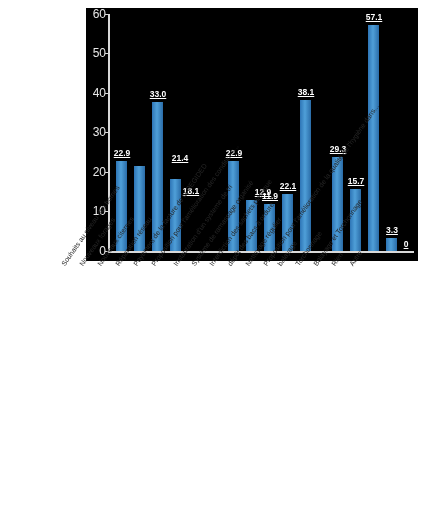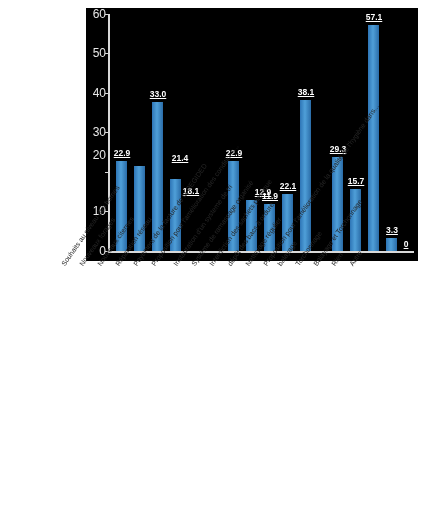--- a/index.html
+++ b/index.html
@@ -116,21 +116,21 @@
 <div id="chart-root">
   <div class="plot-bg"></div>
   <div class="y-axis-line"></div>
   <div class="x-axis-line"></div>
 
   <div class="ytick-wrap">
     <div class="ytick" style="top:10px;">60</div>
     <div class="ytick" style="top:49px;">50</div>
     <div class="ytick" style="top:89px;">40</div>
     <div class="ytick" style="top:128px;">30</div>
-    <div class="ytick" style="top:151px;">20</div>
+    <div class="ytick" style="top:168px;">20</div>
     <div class="ytick" style="top:207px;">10</div>
     <div class="ytick" style="top:247px;">0</div>
   </div>
 
   <div class="ytick-mark" style="top:14px;"></div>
   <div class="ytick-mark" style="top:53px;"></div>
   <div class="ytick-mark" style="top:93px;"></div>
   <div class="ytick-mark" style="top:132px;"></div>
   <div class="ytick-mark" style="top:172px;"></div>
   <div class="ytick-mark" style="top:211px;"></div>

